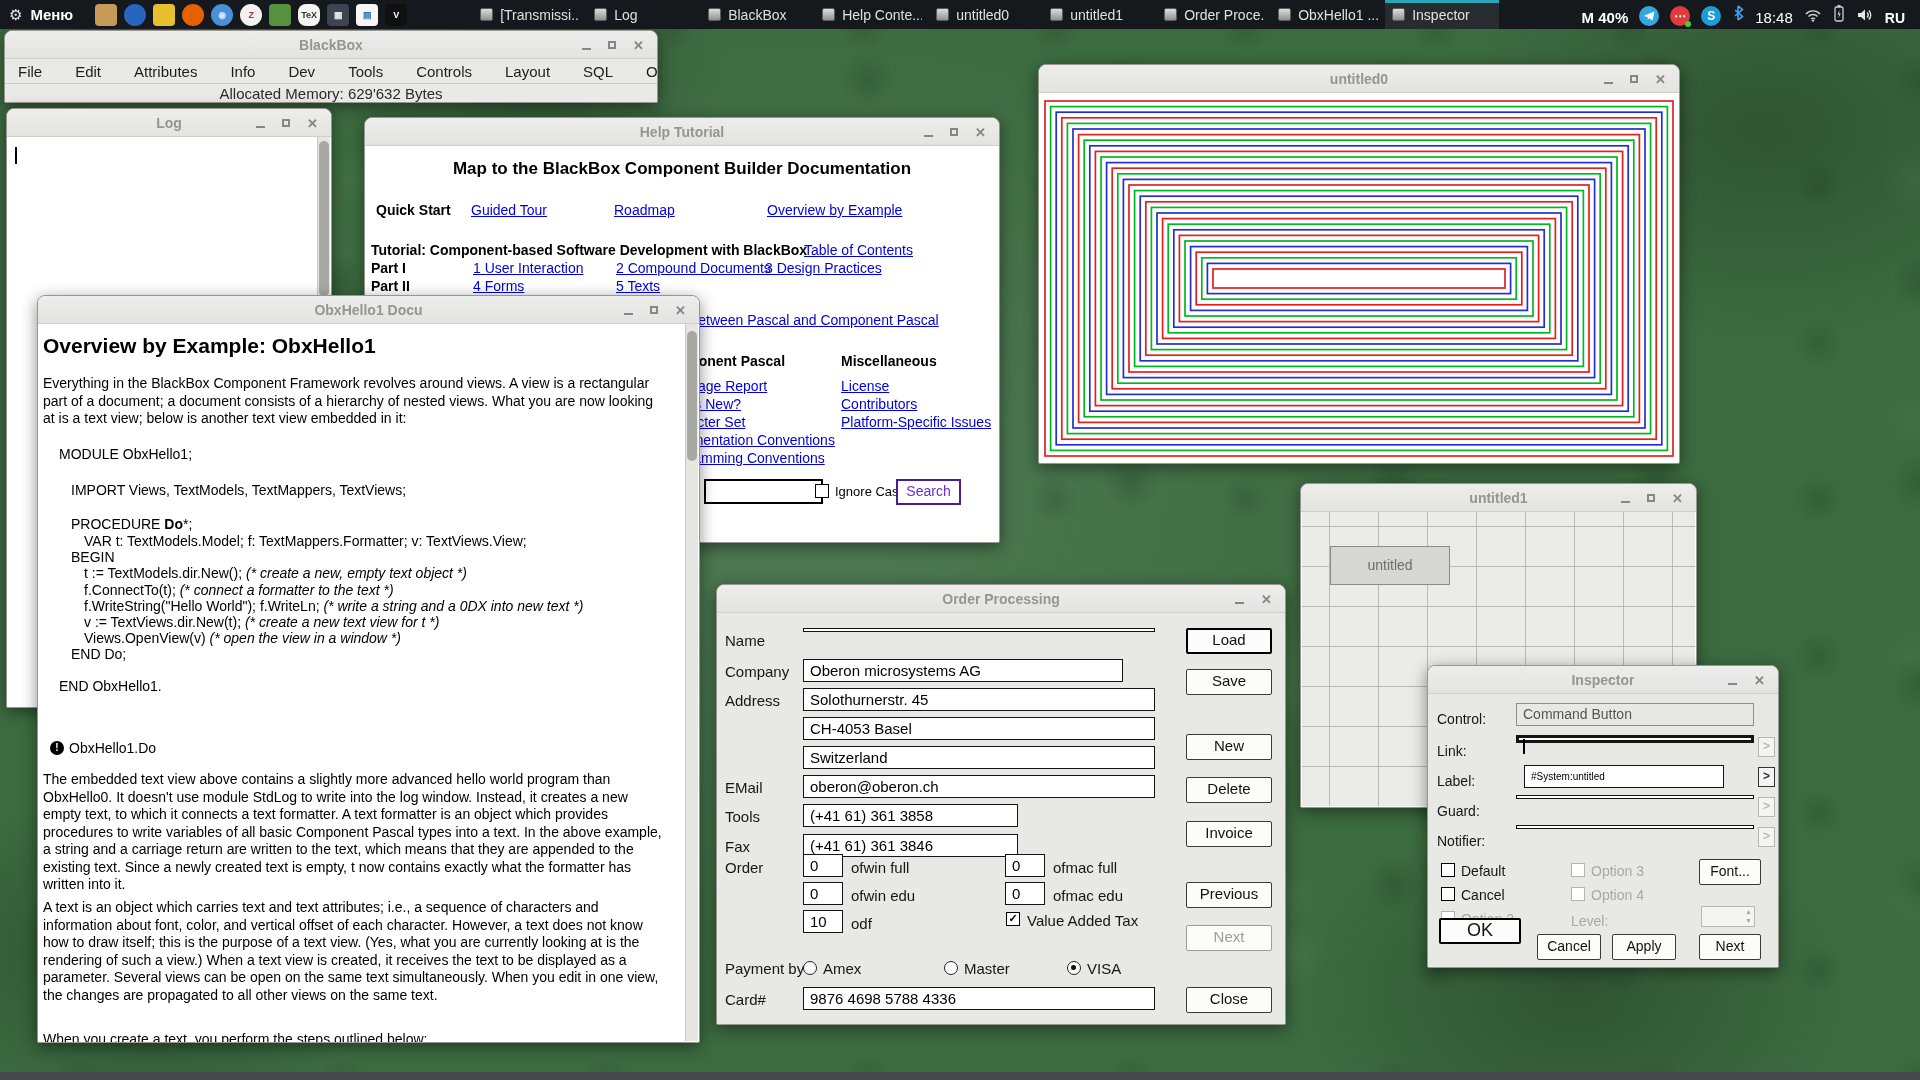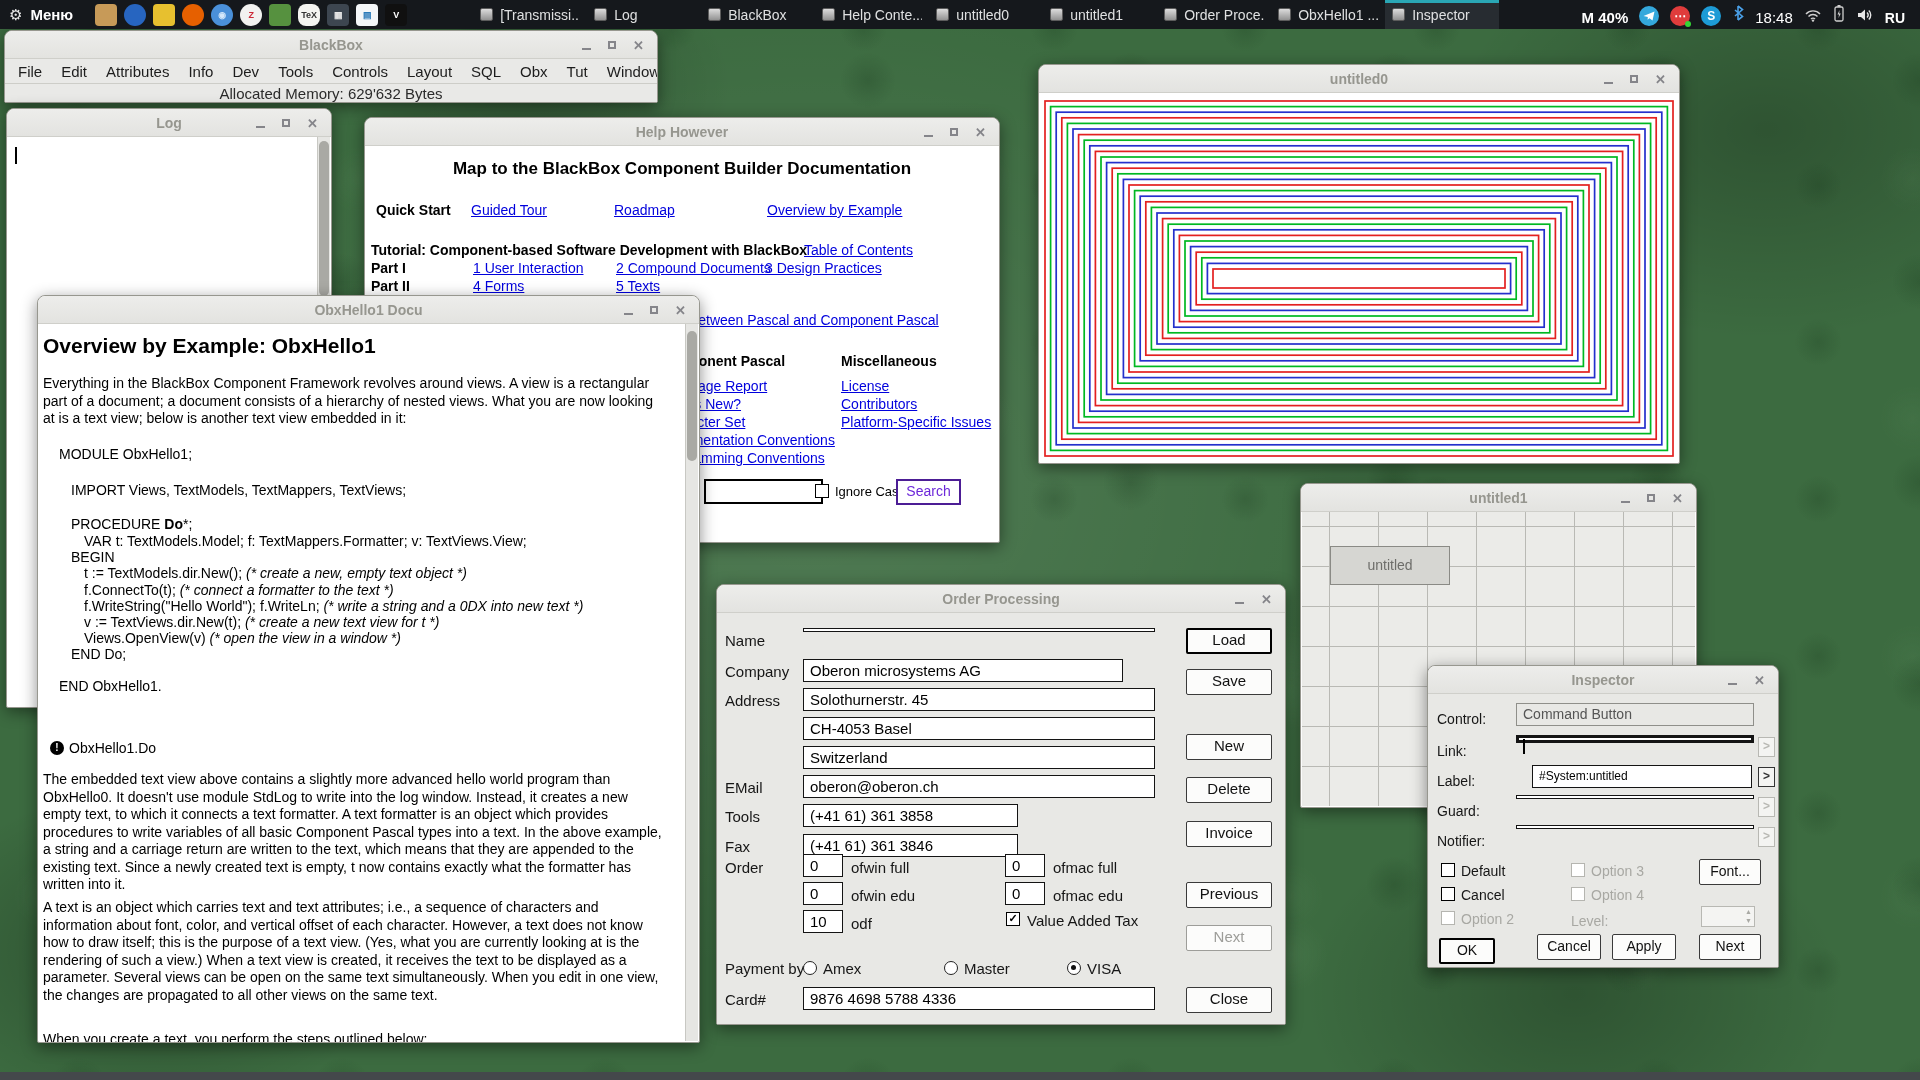--- a/index.html
+++ b/index.html
@@ -39,21 +39,21 @@
   #bottom-strip{position:absolute;left:0;bottom:0;width:1920px;height:8px;background:#44484b;z-index:55;}
   
   .win{position:absolute;background:#fff;border:1px solid #97978f;border-radius:8px 8px 2px 2px;box-shadow:0 4px 16px rgba(0,0,0,.45);overflow:hidden;}
   .tb{position:absolute;left:0;right:0;top:0;height:28px;background:linear-gradient(#ededeb,#e3e3e0);border-bottom:1px solid #cfcfca;border-radius:7px 7px 0 0;}
   .wtitle{position:absolute;width:100%;text-align:center;top:6px;font-weight:bold;font-size:14px;color:#96968f;}
   .wb{position:absolute;right:13px;top:0;height:28px;display:flex;gap:17px;align-items:center;}
   .wmin{width:9px;height:2px;background:#85858a;margin-top:8px;}
   .wmax{width:8px;height:8px;border:2px solid #85858a;}
   .wclose{color:#85858a;font-size:13px;font-weight:bold;line-height:13px;}
   
-  #bb-menu{position:absolute;left:0;right:0;top:28px;height:24px;background:#e9e9e7;display:flex;align-items:center;padding-left:13px;gap:19px;}
+  #bb-menu{position:absolute;left:0;right:0;top:28px;height:24px;background:#e9e9e7;display:flex;align-items:center;padding-left:13px;gap:33px;}
   .menu-item{font-size:15px;color:#1d1d1d;white-space:nowrap;}
   .bb-status{position:absolute;left:0;right:0;top:52px;height:20px;background:#e9e9e7;border-top:1px solid #cdcdc8;text-align:center;font-size:15px;color:#2b2b2b;padding-top:1px;}
   
   .vscroll{position:absolute;right:1px;top:28px;bottom:1px;width:13px;background:#e6e6e3;border-left:1px solid #c8c8c3;}
   .vthumb{position:absolute;left:1px;width:10px;background:#a9a9a4;border-radius:5px;}
   .caret{position:absolute;width:2px;background:#000;}
   
   .hhead{position:absolute;top:41px;width:100%;text-align:center;font-weight:bold;font-size:17px;color:#000;}
   .hbold{position:absolute;font-weight:bold;font-size:14px;color:#000;white-space:nowrap;}
   .hlink{position:absolute;font-size:14px;color:#0000dd;text-decoration:underline;white-space:nowrap;}
@@ -269,21 +269,21 @@
       </span>
     </div>
     <div class="caret" style="left:8px;top:38px;height:17px"></div>
     <div class="vscroll">
         <div class="vthumb" style="top:4px;height:155px"></div>
       </div>
   </div>
 
   <div class="win" style="left:364px;top:117px;width:636px;height:426px;z-index:4">
     <div class="tb">
-      <span class="wtitle">Help However</span>
+      <span class="wtitle">Help Tutorial</span>
       <span class="wb">
         <span class="wmin"></span>
         <span class="wmax"></span>
         <span class="wclose">✕</span>
       </span>
     </div>
     <div class="hhead">Map to the BlackBox Component Builder Documentation</div>
     <span class="hbold" style="left:11px;top:84px">Quick Start</span>
     <span class="hlink" style="left:106px;top:84px">Guided Tour</span>
     <span class="hlink" style="left:249px;top:84px">Roadmap</span>
@@ -431,21 +431,21 @@
         <span class="wclose">✕</span>
       </span>
     </div>
     <span class="flabel" style="left:9px;top:45px;font-size:14px">Control:</span>
     <div class="ffield" style="left:88px;top:37px;width:238px;background:#e8e8e5;border-color:#8f8f8a;color:#555;font-size:14px">Command Button</div>
     <span class="flabel" style="left:9px;top:77px;font-size:14px">Link:</span>
     <div class="ffield" style="left:88px;top:69px;width:238px;border-width:3px;font-size:14px"></div>
     <div class="caret" style="left:95px;top:73px;height:15px;width:1.5px"></div>
     <div class="arrowbtn dis" style="left:330px;top:71px">&gt;</div>
     <span class="flabel" style="left:9px;top:107px;font-size:14px">Label:</span>
-    <div class="ffield" style="left:104px;top:99px;width:220px;font-size:12px">#System:untitled</div>
+    <div class="ffield" style="left:96px;top:99px;width:200px;font-size:10px">#System:untitled</div>
     <div class="arrowbtn" style="left:330px;top:101px">&gt;</div>
     <span class="flabel" style="left:9px;top:137px;font-size:14px">Guard:</span>
     <div class="ffield" style="left:88px;top:129px;width:238px;font-size:14px"></div>
     <div class="arrowbtn dis" style="left:330px;top:131px">&gt;</div>
     <span class="flabel" style="left:9px;top:167px;font-size:14px">Notifier:</span>
     <div class="ffield" style="left:88px;top:159px;width:238px;font-size:14px"></div>
     <div class="arrowbtn dis" style="left:330px;top:161px">&gt;</div>
 
     <span class="cbx" style="left:13px;top:197px"></span>
     <span class="flabel" style="left:33px;top:197px;font-size:14px">Default</span>
@@ -456,20 +456,20 @@
     <span class="cbx dis" style="left:143px;top:197px"></span>
     <span class="flabel dis" style="left:163px;top:197px;font-size:14px">Option 3</span>
     <span class="cbx dis" style="left:143px;top:221px"></span>
     <span class="flabel dis" style="left:163px;top:221px;font-size:14px">Option 4</span>
     <span class="flabel dis" style="left:143px;top:247px;font-size:14px">Level:</span>
     <div class="obtn" style="left:271px;top:193px;width:62px;font-size:14px">Font...</div>
     <div class="spin" style="left:273px;top:240px">
       <span class="up">▲</span>
       <span class="dn">▼</span>
     </div>
-    <div class="obtn default" style="left:11px;top:272px;width:56px;font-size:14px">OK</div>
+    <div class="obtn default" style="left:11px;top:252px;width:82px;font-size:18px">OK</div>
     <div class="obtn" style="left:109px;top:268px;width:64px;font-size:14px">Cancel</div>
     <div class="obtn" style="left:184px;top:268px;width:64px;font-size:14px">Apply</div>
     <div class="obtn" style="left:271px;top:268px;width:62px;font-size:14px">Next</div>
   </div>
 
   <div id="bottom-strip"></div>
 </div>
 
 </body></html>

